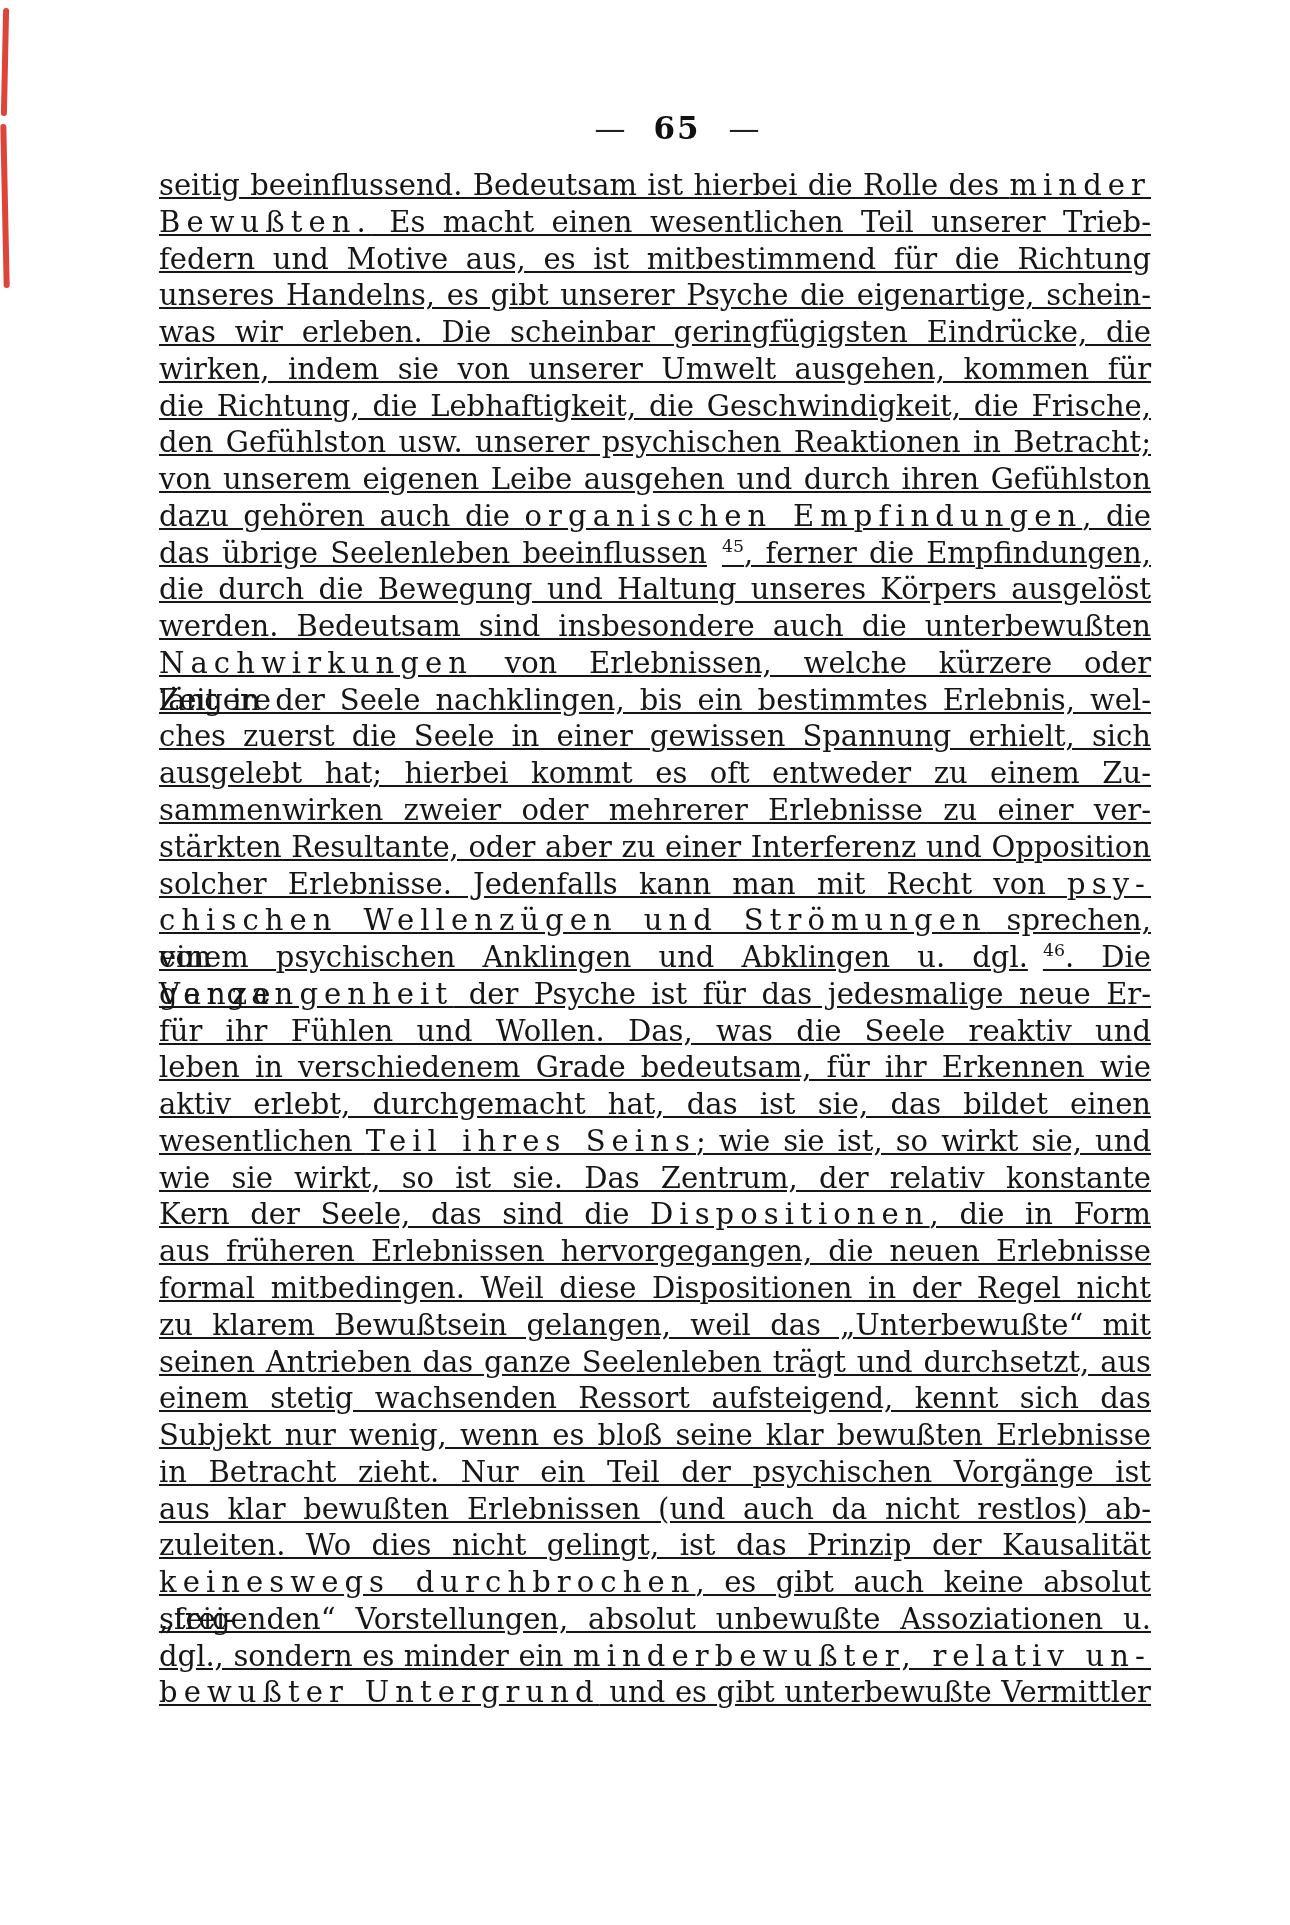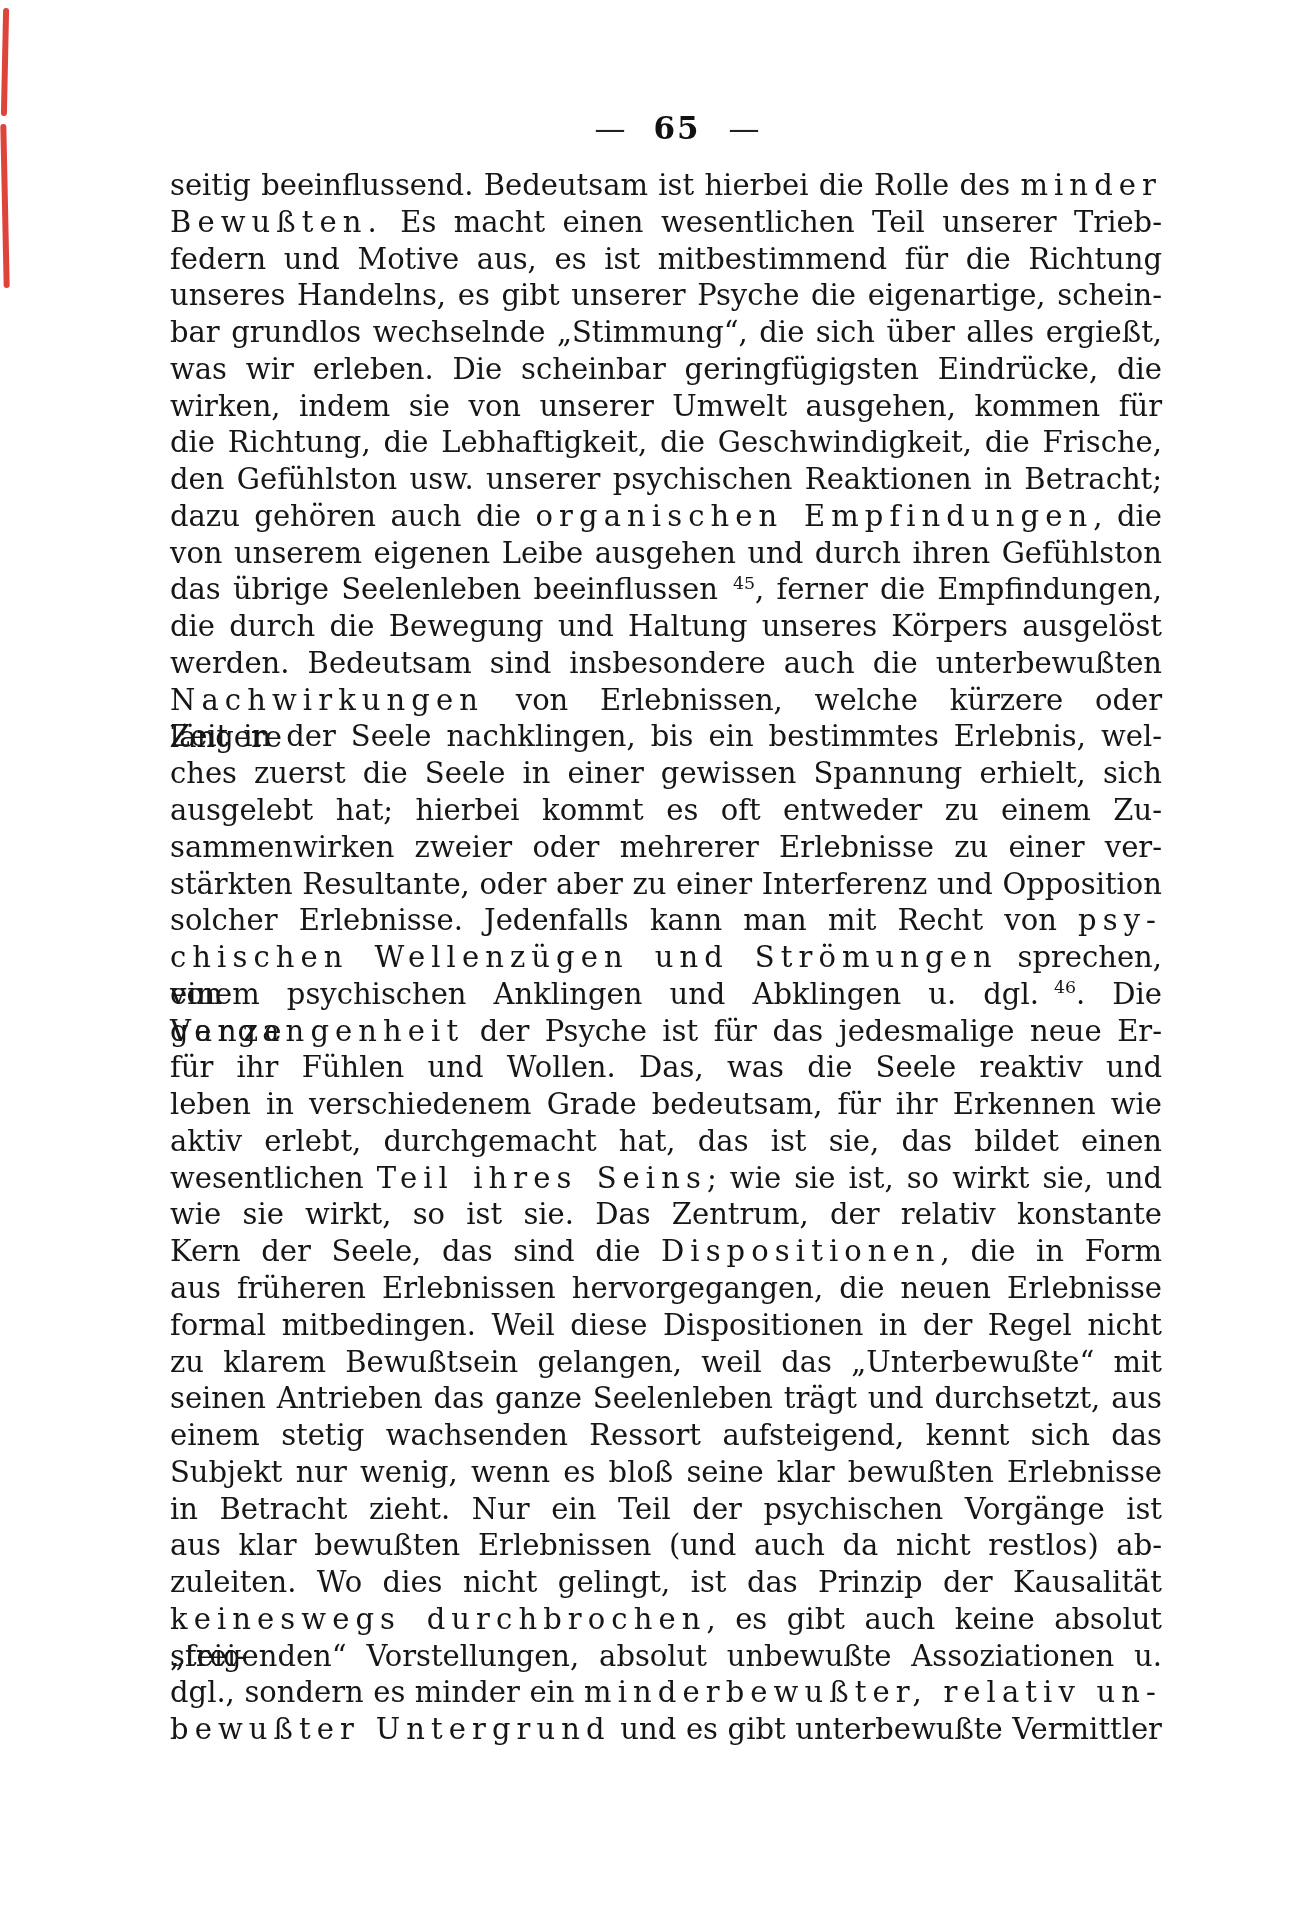--- a/index.html
+++ b/index.html
@@ -38,24 +38,25 @@
     font-size: 31px;
     font-weight: bold;
     white-space: nowrap;
     color: #111;
   }
   .pagehead .num { margin: 0 28px; letter-spacing: 2px; }
   .pagehead .dash { font-weight: normal; color: #222; }
 
   .textblock {
     position: absolute;
-    left: 170px;
+    left: 159px;
     top: 167px;
     width: 992px;
     font-size: 29px;
+    text-decoration: underline;
   }
   .line {
     line-height: 36.78px;
     height: 36.78px;
     text-align: justify;
     text-align-last: justify;
   }
   
   .sp { letter-spacing: 0.21em; }
   
@@ -77,27 +78,26 @@
 
   <header class="pagehead">
     <span class="dash">—</span><span class="num">65</span><span class="dash">—</span>
   </header>
 
   <main class="textblock" id="textblock">
       <div class="line"><span>seitig beeinflussend. Bedeutsam ist hierbei die Rolle des </span><span class="sp">minder</span></div>
       <div class="line"><span class="sp">Bewußten.</span><span> Es macht einen wesentlichen Teil unserer Trieb-</span></div>
       <div class="line"><span>federn und Motive aus, es ist mitbestimmend für die Richtung</span></div>
       <div class="line"><span>unseres Handelns, es gibt unserer Psyche die eigenartige, schein-</span></div>
-      <div class="line"><span>bar grundlos wechselnde „Stimmung“, die sich über alles ergießt,</span></div>
       <div class="line"><span>was wir erleben. Die scheinbar geringfügigsten Eindrücke, die</span></div>
       <div class="line"><span>wirken, indem sie von unserer Umwelt ausgehen, kommen für</span></div>
       <div class="line"><span>die Richtung, die Lebhaftigkeit, die Geschwindigkeit, die Frische,</span></div>
       <div class="line"><span>den Gefühlston usw. unserer psychischen Reaktionen in Betracht;</span></div>
+      <div class="line"><span>von unserem eigenen Leibe ausgehen und durch ihren Gefühlston</span></div>
       <div class="line"><span>dazu gehören auch die </span><span class="sp">organischen Empfindungen</span><span>, die</span></div>
-      <div class="line"><span>von unserem eigenen Leibe ausgehen und durch ihren Gefühlston</span></div>
       <div class="line"><span>das übrige Seelenleben beeinflussen</span><sup class="fn">45</sup><span>, ferner die Empfindungen,</span></div>
       <div class="line"><span>die durch die Bewegung und Haltung unseres Körpers ausgelöst</span></div>
       <div class="line"><span>werden.  Bedeutsam sind insbesondere auch die unterbewußten</span></div>
       <div class="line"><span class="sp">Nachwirkungen</span><span> von Erlebnissen, welche kürzere oder längere</span></div>
       <div class="line"><span>Zeit in der Seele nachklingen, bis ein bestimmtes Erlebnis, wel-</span></div>
       <div class="line"><span>ches zuerst die Seele in einer gewissen Spannung erhielt, sich</span></div>
       <div class="line"><span>ausgelebt hat; hierbei kommt es oft entweder zu einem Zu-</span></div>
       <div class="line"><span>sammenwirken zweier oder mehrerer Erlebnisse zu einer ver-</span></div>
       <div class="line"><span>stärkten Resultante, oder aber zu einer Interferenz und Opposition</span></div>
       <div class="line"><span>solcher Erlebnisse.  Jedenfalls kann man mit Recht von </span><span class="sp">psy-</span></div>

